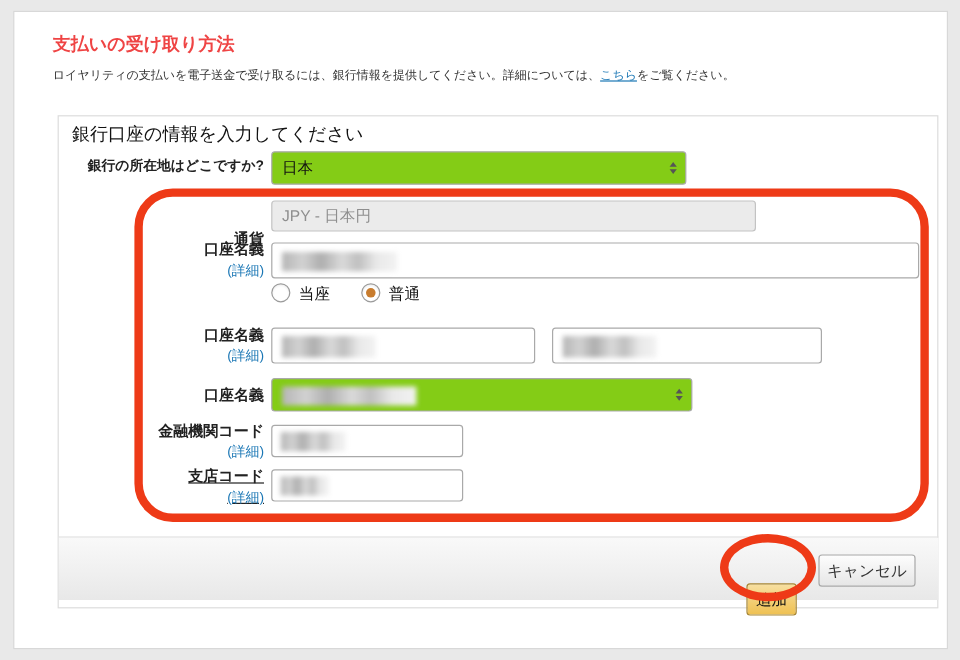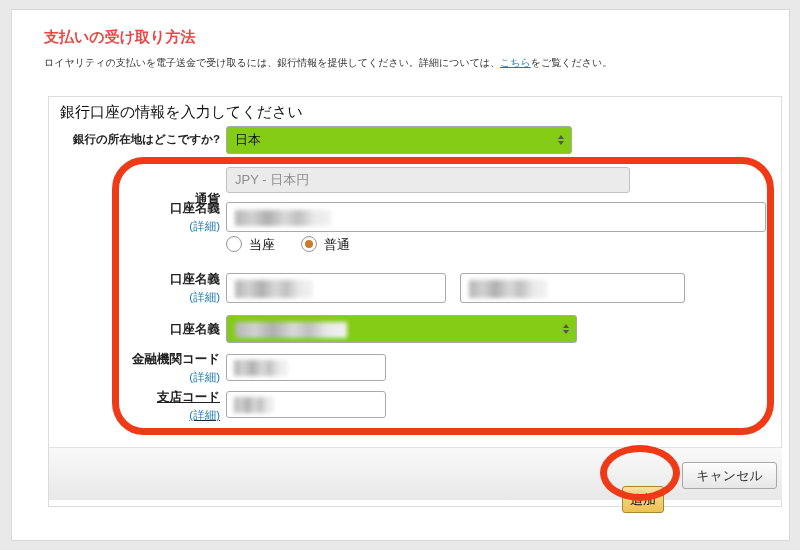--- a/index.html
+++ b/index.html
@@ -160,21 +160,21 @@
     cursor: pointer;
   }
   .btn-add {
     left: 610px; top: 452px; width: 42px;
     background: linear-gradient(#f7dfa0, #efc152);
     border: 1px solid #a88734;
     color: #111;
     margin-top: 24px;
   }
   .btn-cancel {
-    left: 670px; top: 452px; width: 95px;
+    left: 670px; top: 452px; width: 81px;
     background: linear-gradient(#fdfdfd, #e6e6e6);
     border: 1px solid #a9a9a9;
     color: #333;
   }
 </style>
 </head>
 <body>
 
 <div class="card">
 

